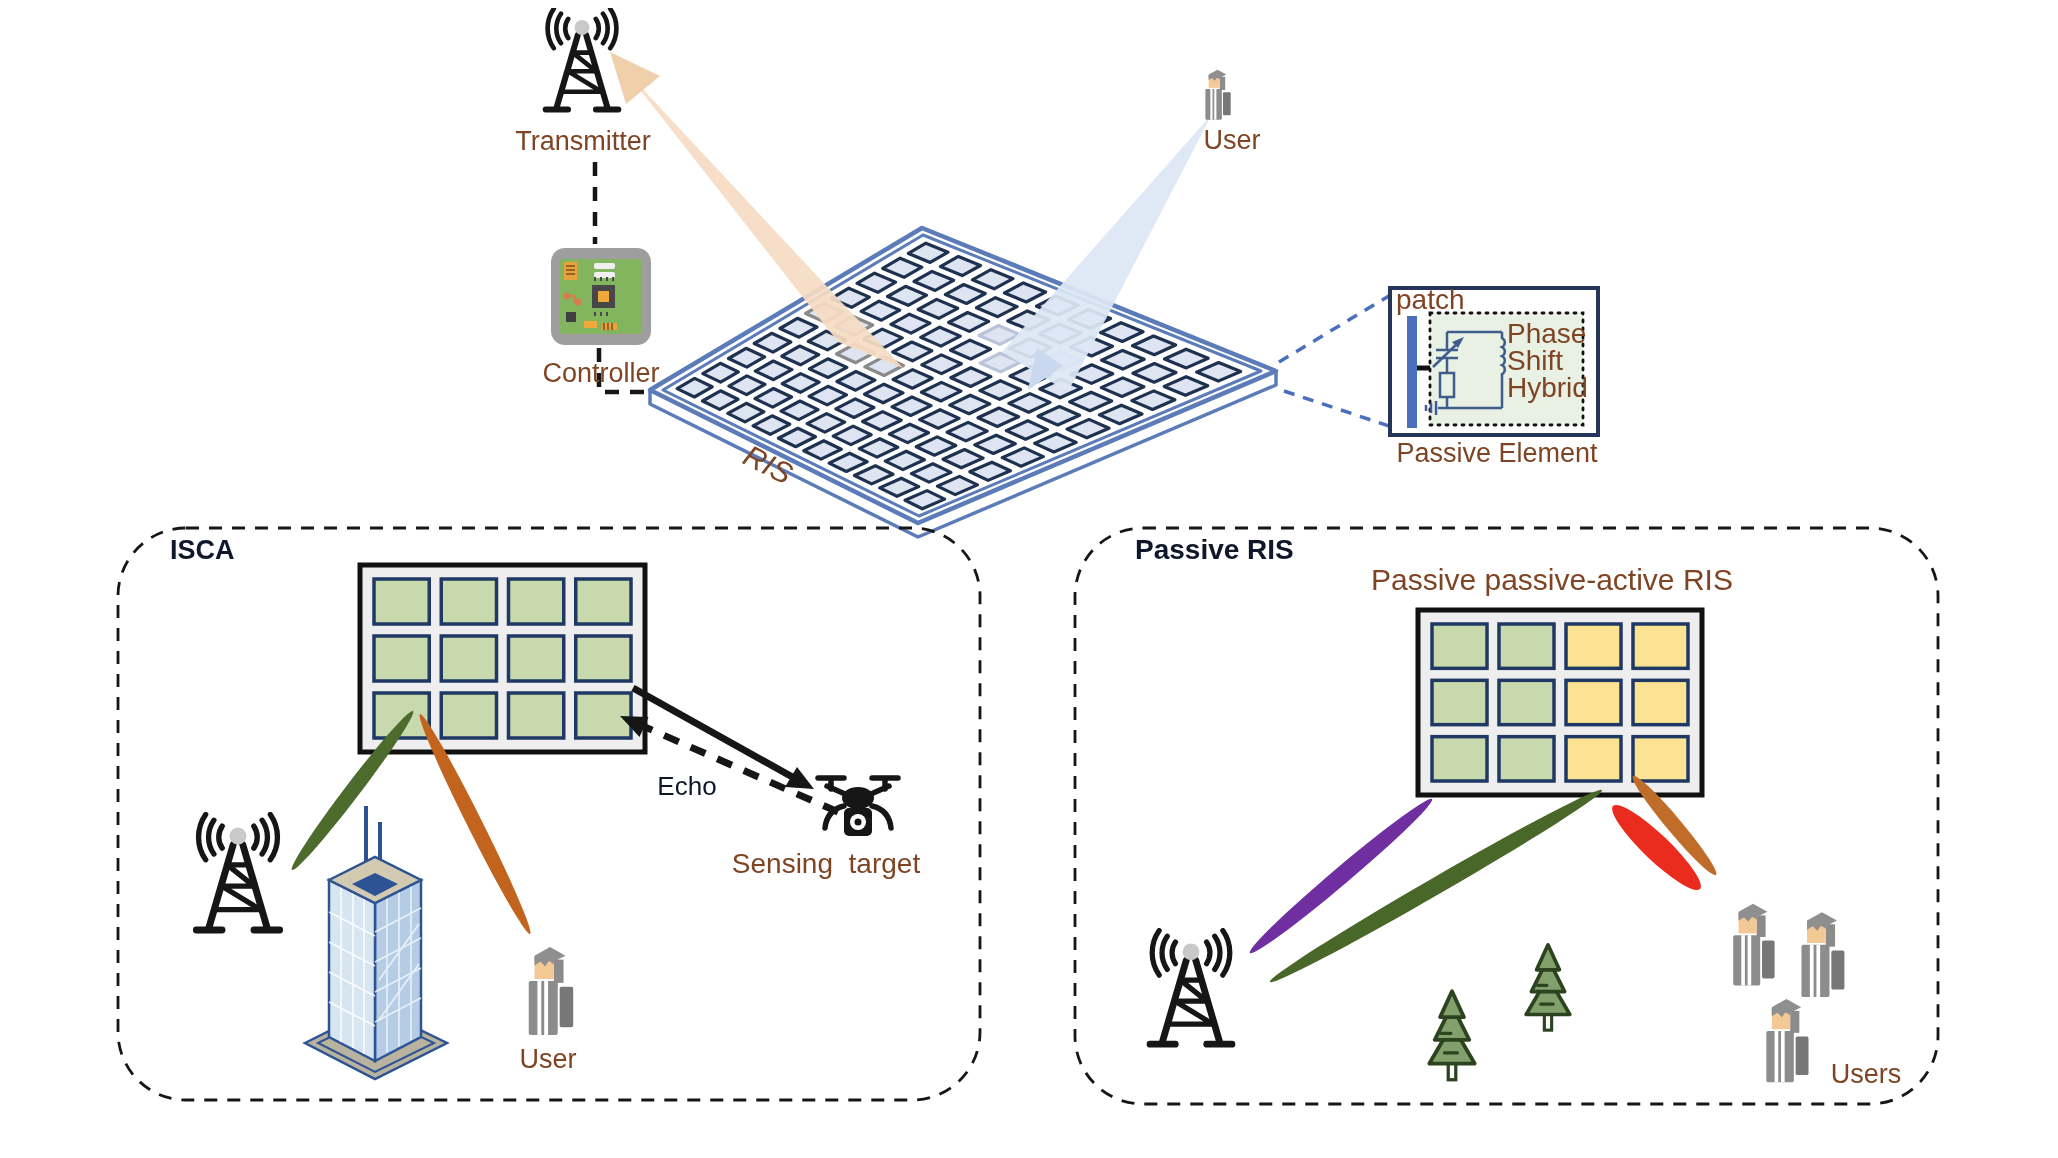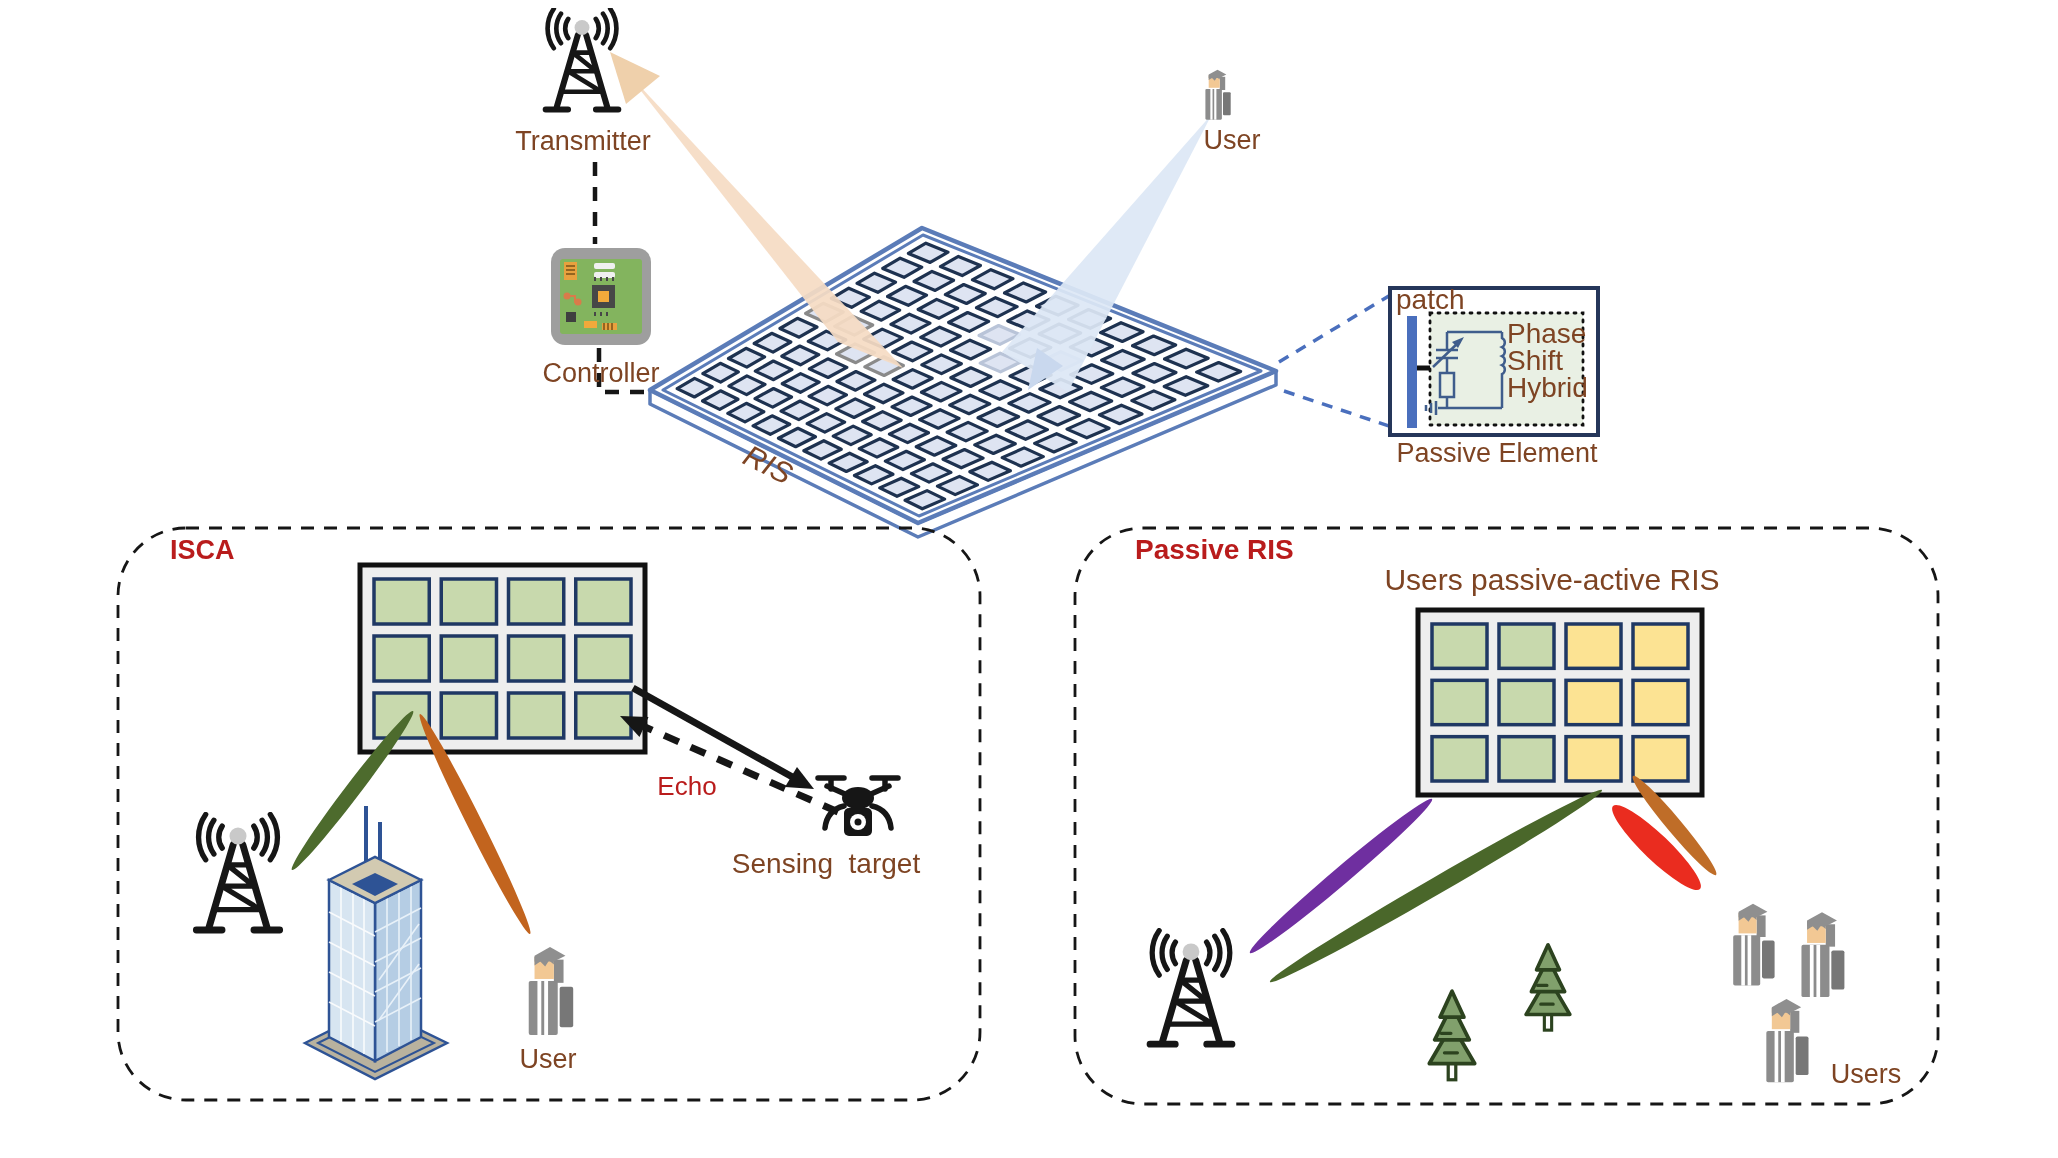--- a/index.html
+++ b/index.html
@@ -1,21 +1,21 @@
 <!DOCTYPE html>
 <html><head>
 <meta charset="utf-8">
 <style>
   html,body{margin:0;padding:0;background:#fff;}
   #stage{position:relative;width:2058px;height:1158px;background:#ffffff;overflow:hidden;
          font-family:"Liberation Sans",sans-serif;}
   #art{position:absolute;left:0;top:0;width:2058px;height:1158px;}
   .lbl{position:absolute;font-size:27px;color:#7e4423;white-space:pre;line-height:1.1;}
   .center{transform:translateX(-50%);}
-  .black{color:#b91c1c;}
+  .black{color:#0f172a;}
   .bold{font-weight:700;}
   .ris-rot{transform:translateX(-50%) rotate(27deg);font-style:italic;font-size:30px;}
   .sub{font-size:30px;}
   .small26{font-size:26px;}
   .small28{font-size:28px;}
   .circuit{position:absolute;left:1507px;top:320px;font-size:28px;line-height:27px;color:#7e4423;}
 </style>
 </head>
 <body>
 
@@ -324,20 +324,20 @@
 <div class="lbl" style="left:1396px;top:285px;font-size:28px;">patch</div>
 <div class="circuit">
   <div>Phase</div>
   <div>Shift</div>
   <div>Hybrid</div>
 </div>
 <div class="lbl center" style="left:1497px;top:439px;">Passive Element</div>
 
 <div class="lbl black bold" style="left:170px;top:536px;">ISCA</div>
 <div class="lbl black bold small28" style="left:1135px;top:535px;">Passive RIS</div>
-<div class="lbl center sub" style="left:1552px;top:563px;">Users passive-active RIS</div>
+<div class="lbl center sub" style="left:1552px;top:563px;">Passive passive-active RIS</div>
 
 <div class="lbl black center small26" style="left:687px;top:772px;">Echo</div>
 <div class="lbl center small28" style="left:826px;top:849px;">Sensing  target</div>
 <div class="lbl center" style="left:548px;top:1045px;">User</div>
 <div class="lbl center" style="left:1866px;top:1060px;">Users</div>
 
 </div>
 
 </body></html>

